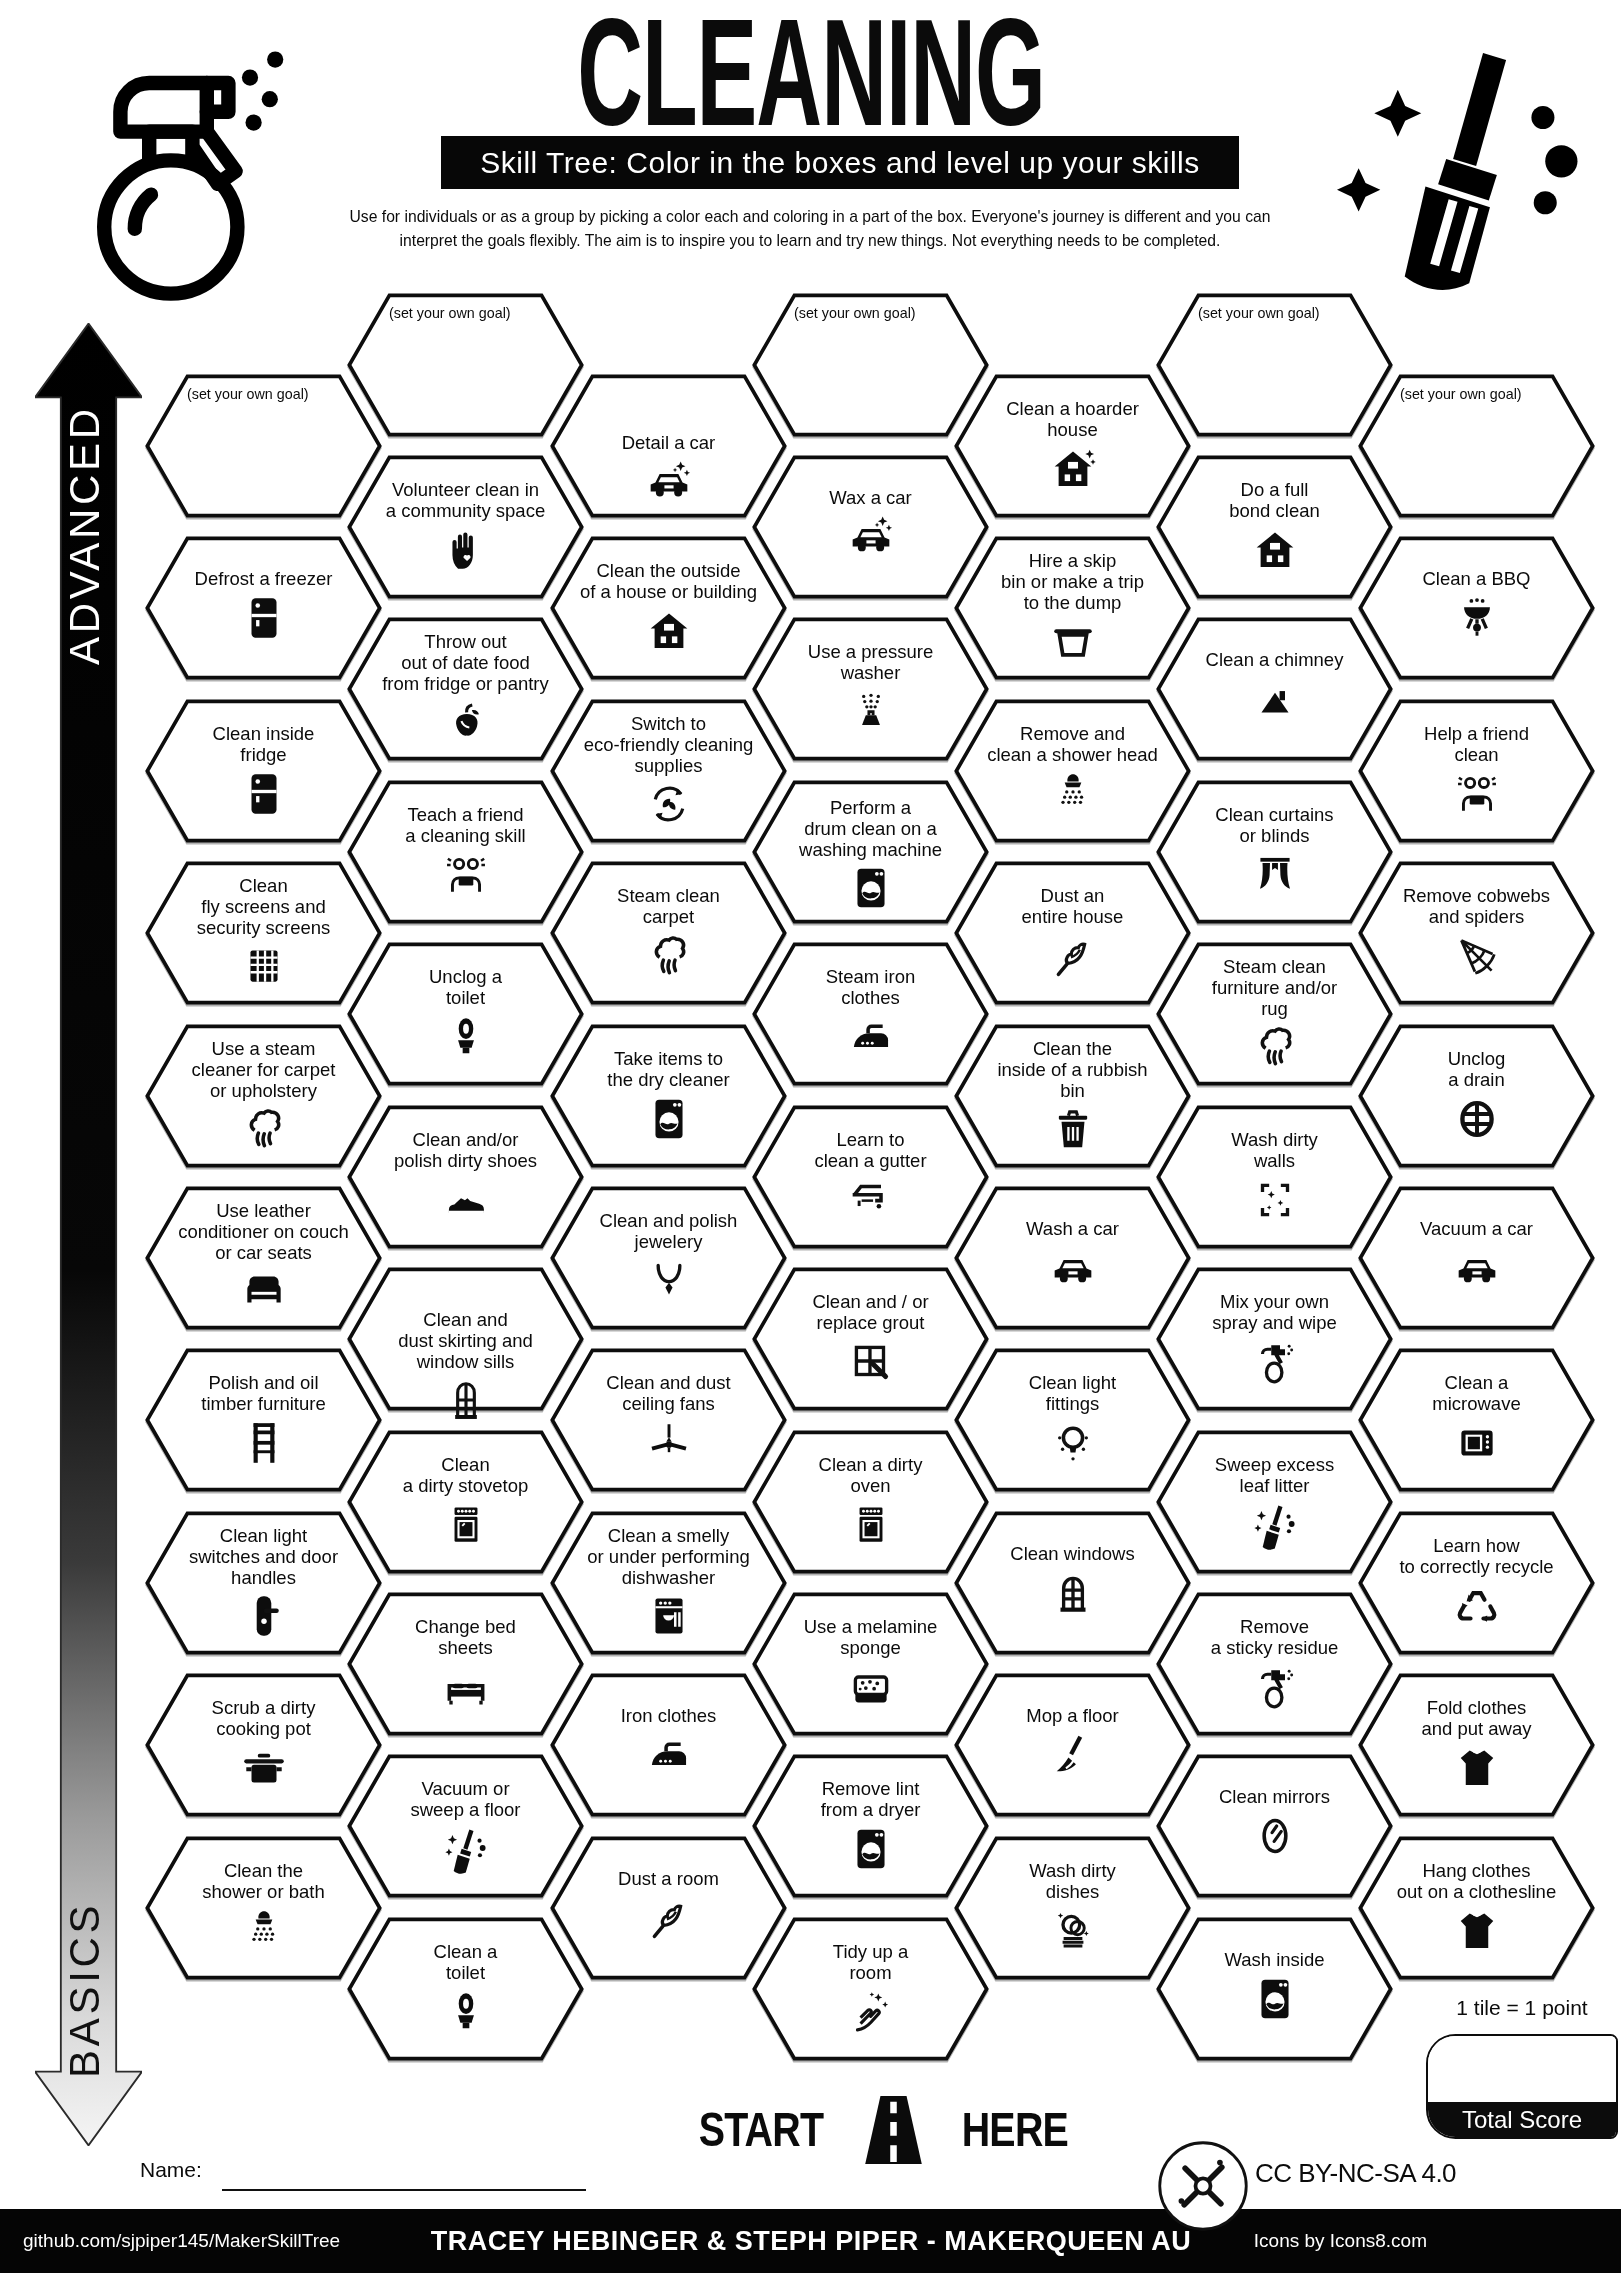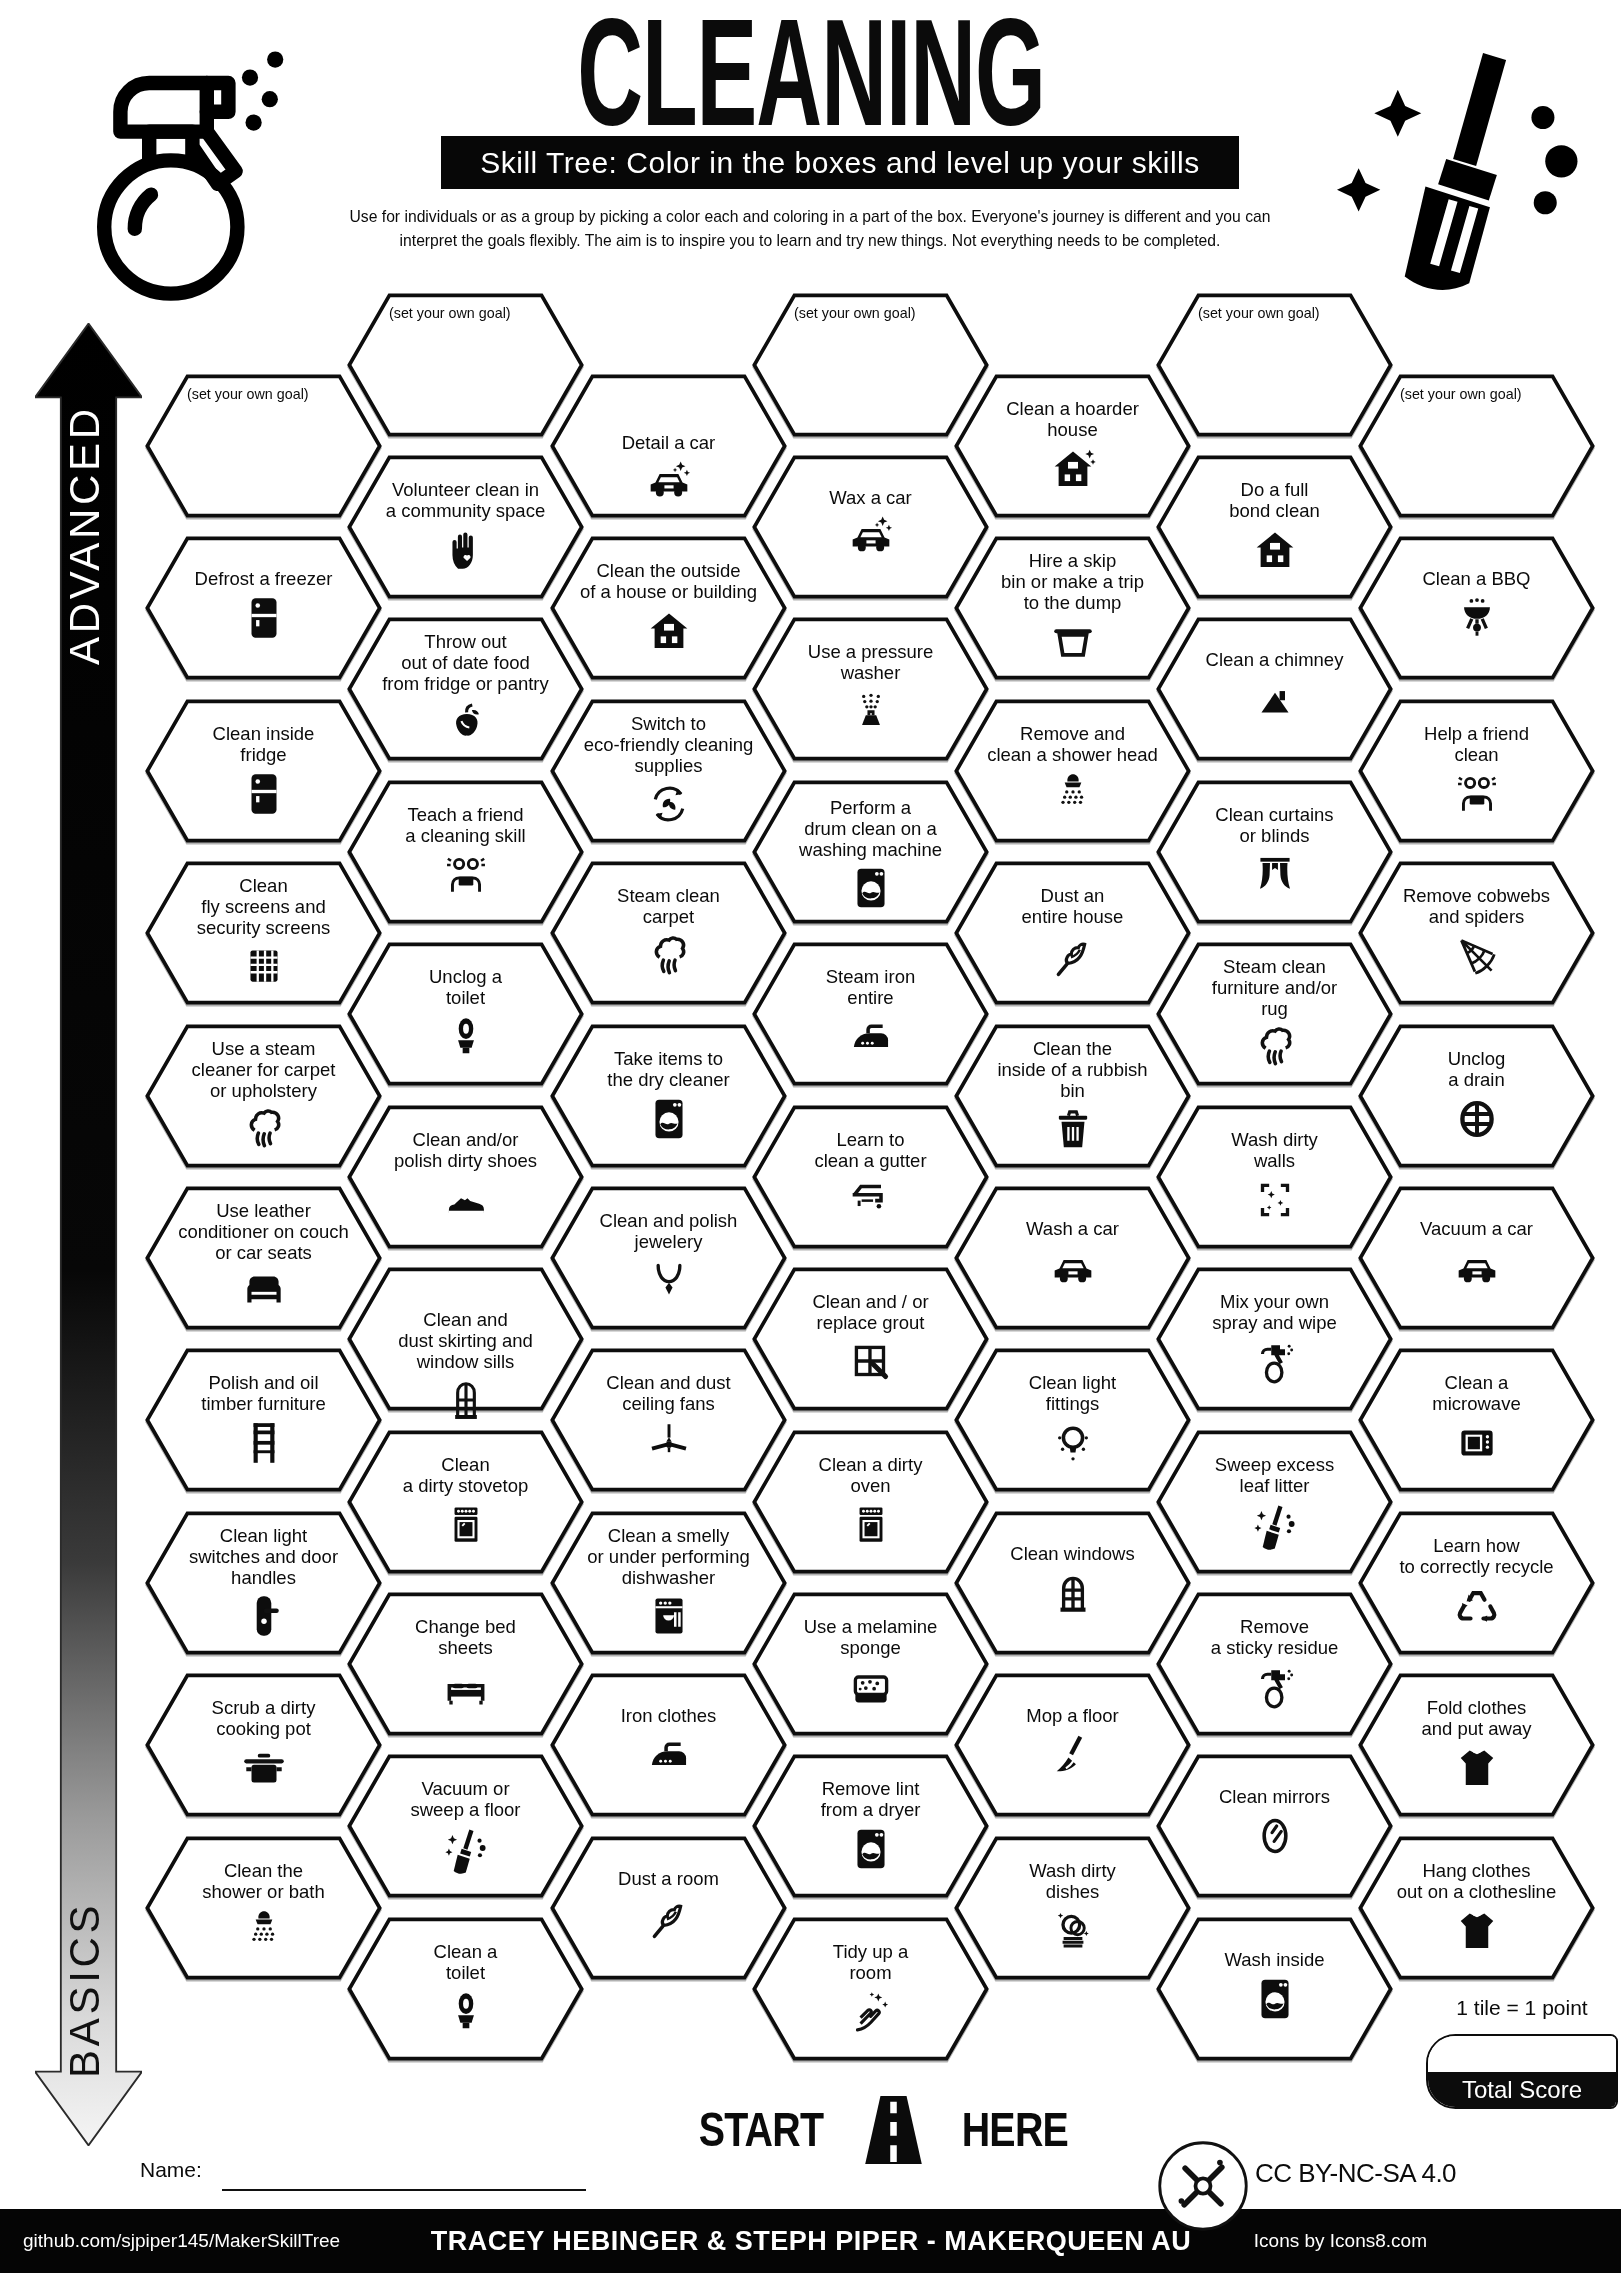--- a/index.html
+++ b/index.html
@@ -37,21 +37,21 @@
   #start-here{position:absolute;left:685px;top:2078px;height:103px;display:flex;align-items:center;gap:13px;}
   .start-word{font-size:48px;font-weight:900;letter-spacing:-0.9px;transform:scaleX(.82);}
   #road-icon{width:87px;height:102px;}
 
   
   #name-label{position:absolute;left:140px;top:2158px;font-size:21px;}
   #name-line{position:absolute;left:222px;top:2189px;width:364px;border-top:2.3px solid #111;}
 
   
   #score-note{position:absolute;left:1426px;top:1996px;width:192px;text-align:center;font-size:21px;}
-  #score-box{position:absolute;left:1426px;top:2034px;width:192px;height:75px;border:2.8px solid #0c0c0c;
+  #score-box{position:absolute;left:1426px;top:2034px;width:192px;height:105px;border:2.8px solid #0c0c0c;
     border-radius:29.5px 7.4px 7.4px 29.5px;overflow:hidden;display:flex;flex-direction:column;box-sizing:border-box;background:#fff;}
   #score-fill{flex:1;background:#fff;}
   #score-tab{height:35px;background:#0c0c0c;color:#fff;display:flex;align-items:center;justify-content:center;
     font-size:24px;}
 
   
   #license-text{position:absolute;left:1255px;top:2158px;font-size:26px;letter-spacing:-0.5px;}
   #cc-logo{position:absolute;left:1156px;top:2139px;width:94px;height:94px;z-index:5;}
   #footer-bar{position:absolute;left:0;top:2209px;width:1622px;height:64px;background:#050505;color:#fff;}
   #footer-left{position:absolute;left:23px;top:0;height:64px;display:flex;align-items:center;font-size:19px;}
@@ -606,21 +606,21 @@
           </g>
           <circle cx="12" cy="13.4" r="4.6" fill="#fff"></circle>
           <path d="M7.8 14.6c1.3-2 2.8.8 4.2-.3 1.4-1.1 2.7.6 4.1-.2a4.6 4.6 0 0 1-8.3.5z"></path>
         </svg>
       </div>
       <div class="tile" style="left: 752px; top: 942px;">
         <svg class="hexline" viewBox="0 0 257 156" preserveAspectRatio="none">
           <polygon points="46,2.5 211,2.5 254.5,78 211,153.5 46,153.5 2.5,78"></polygon>
         </svg>
         <div class="lbl" style="padding-top: 25px;">Steam iron
-entire</div>
+clothes</div>
         <svg viewBox="0 0 24 24" class="ticon" fill="#0d0d0d">
           <path d="M3.8 16.8c.3-3.8 3.4-6.6 7.4-6.6h5.6a3.4 3.4 0 0 1 3.4 3.4v3.2z"></path>
           <path d="M10.6 10.2V8.4c0-.9.7-1.6 1.6-1.6h5.4" fill="none" stroke="#111" stroke-width="1.7"></path>
           <g fill="#fff">
             <circle cx="8" cy="15" r=".7"></circle>
             <circle cx="10.3" cy="15" r=".7"></circle>
             <circle cx="12.6" cy="15" r=".7"></circle>
           </g>
         </svg>
       </div>

